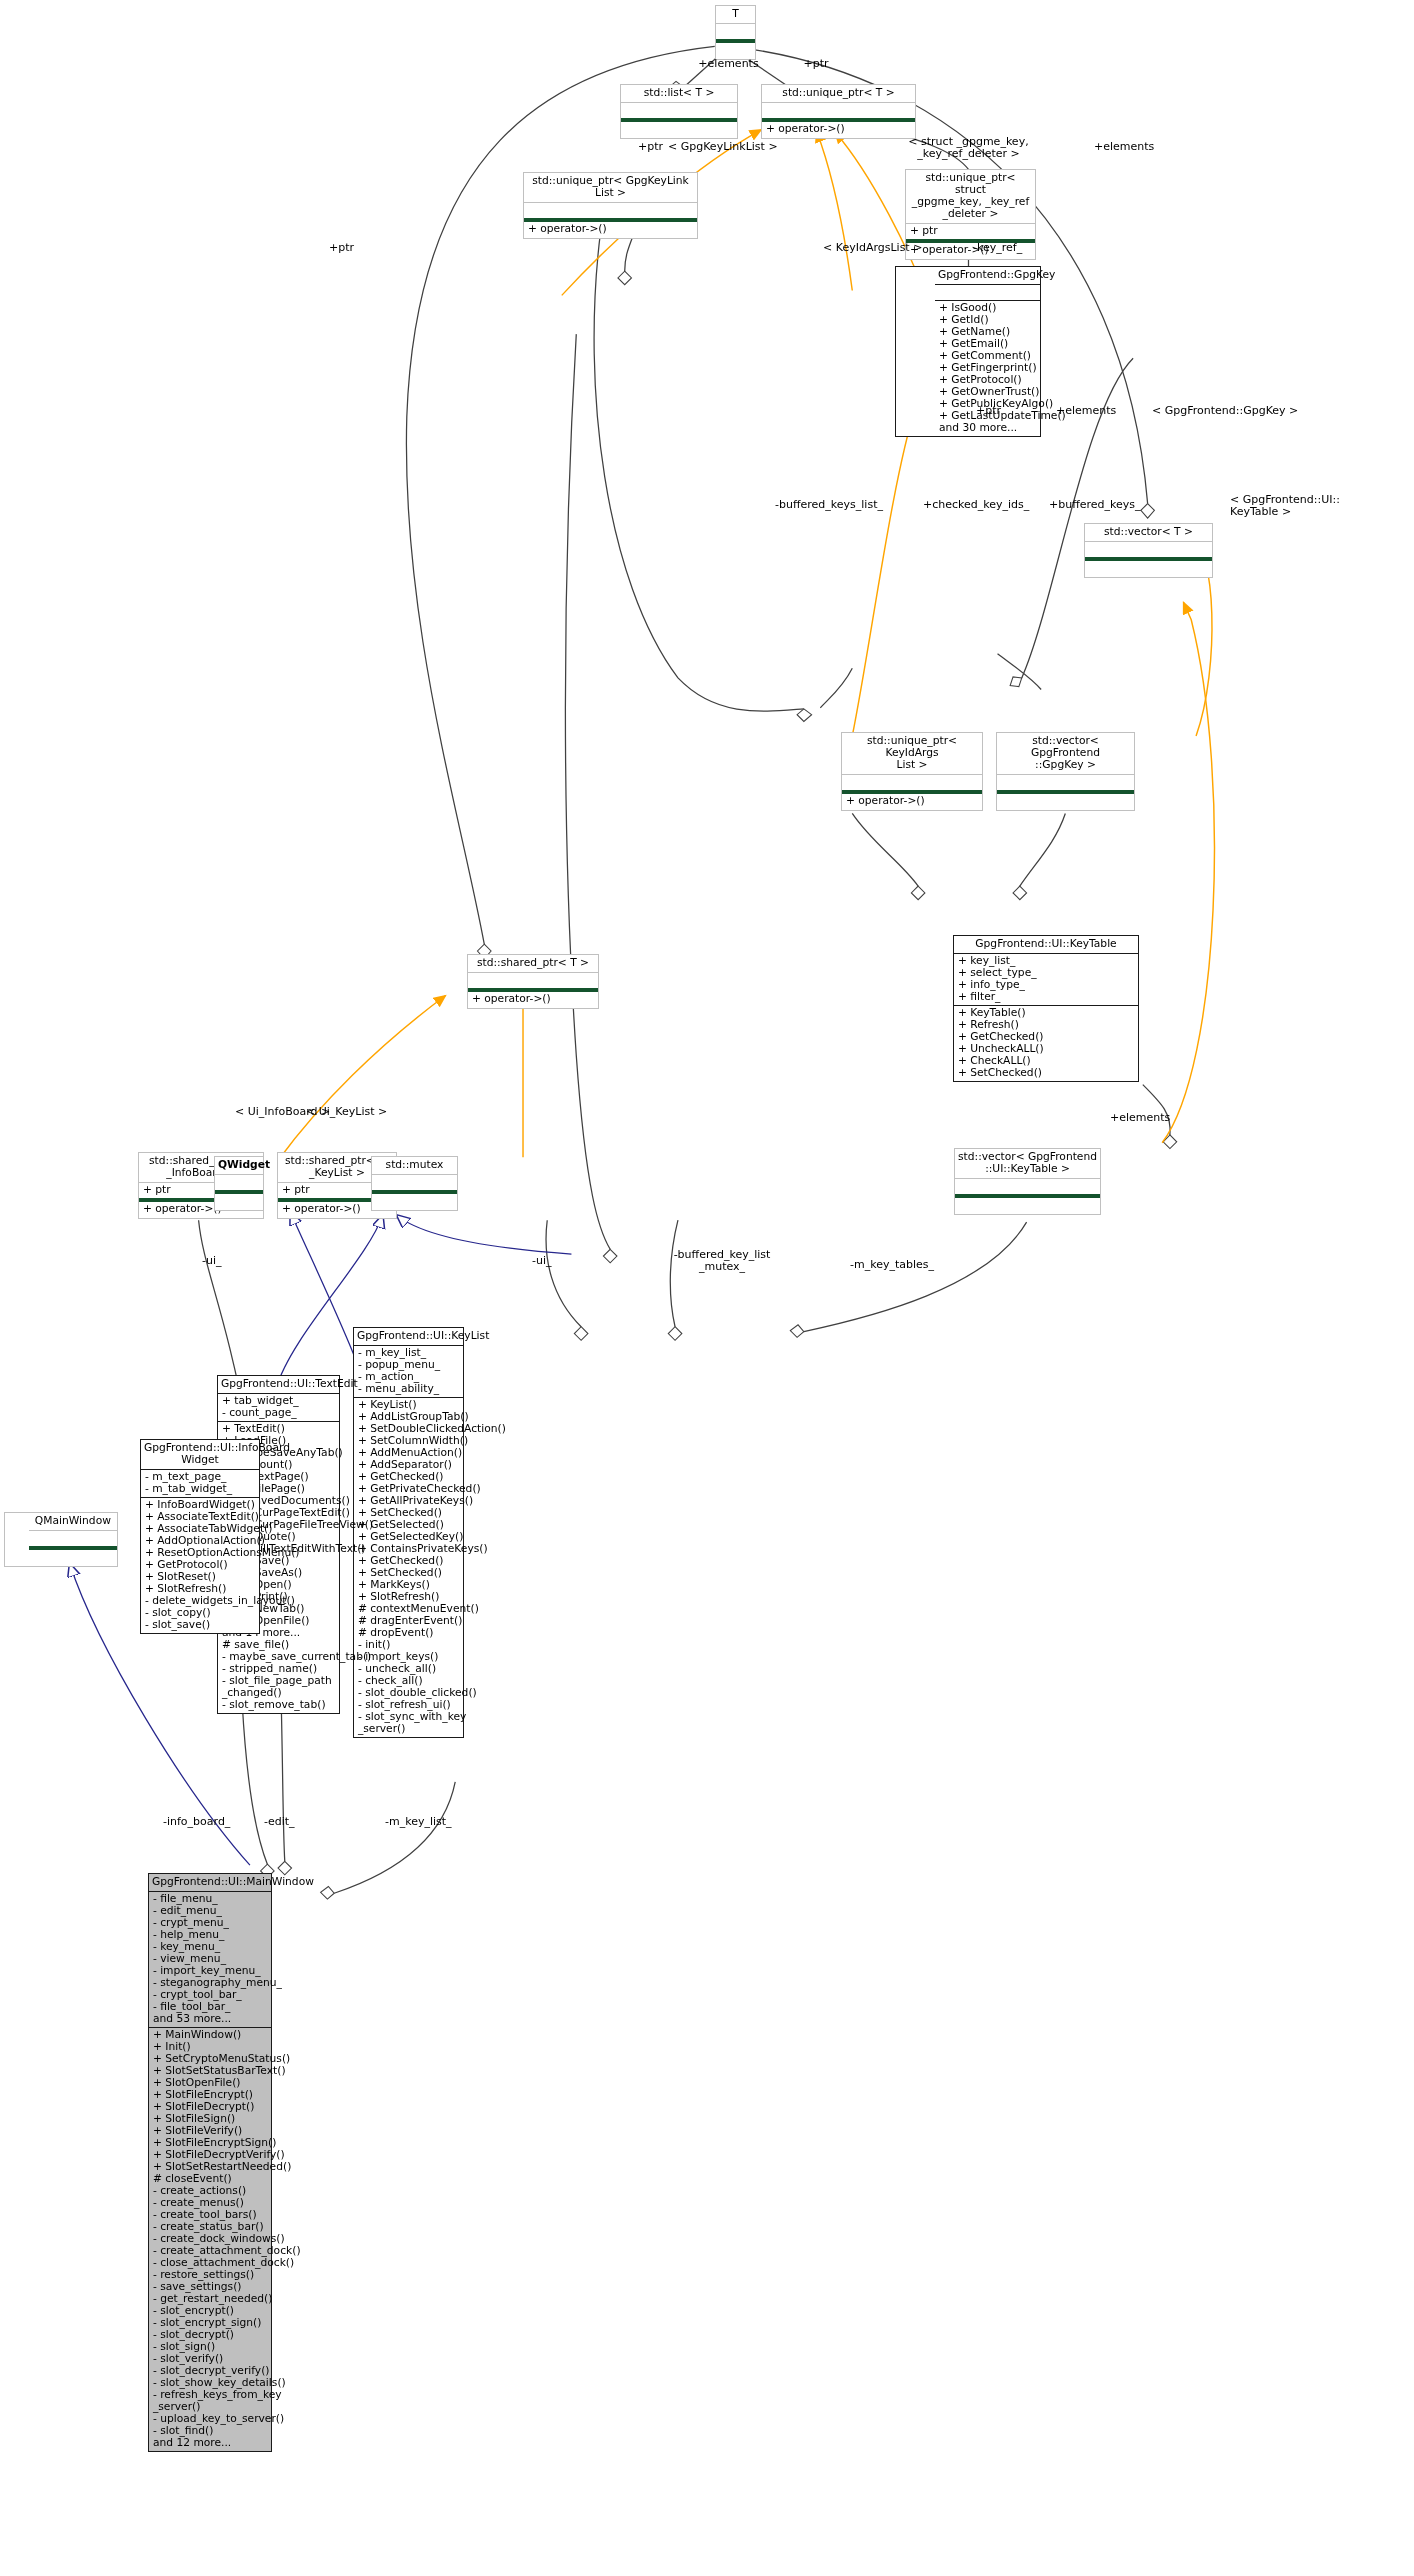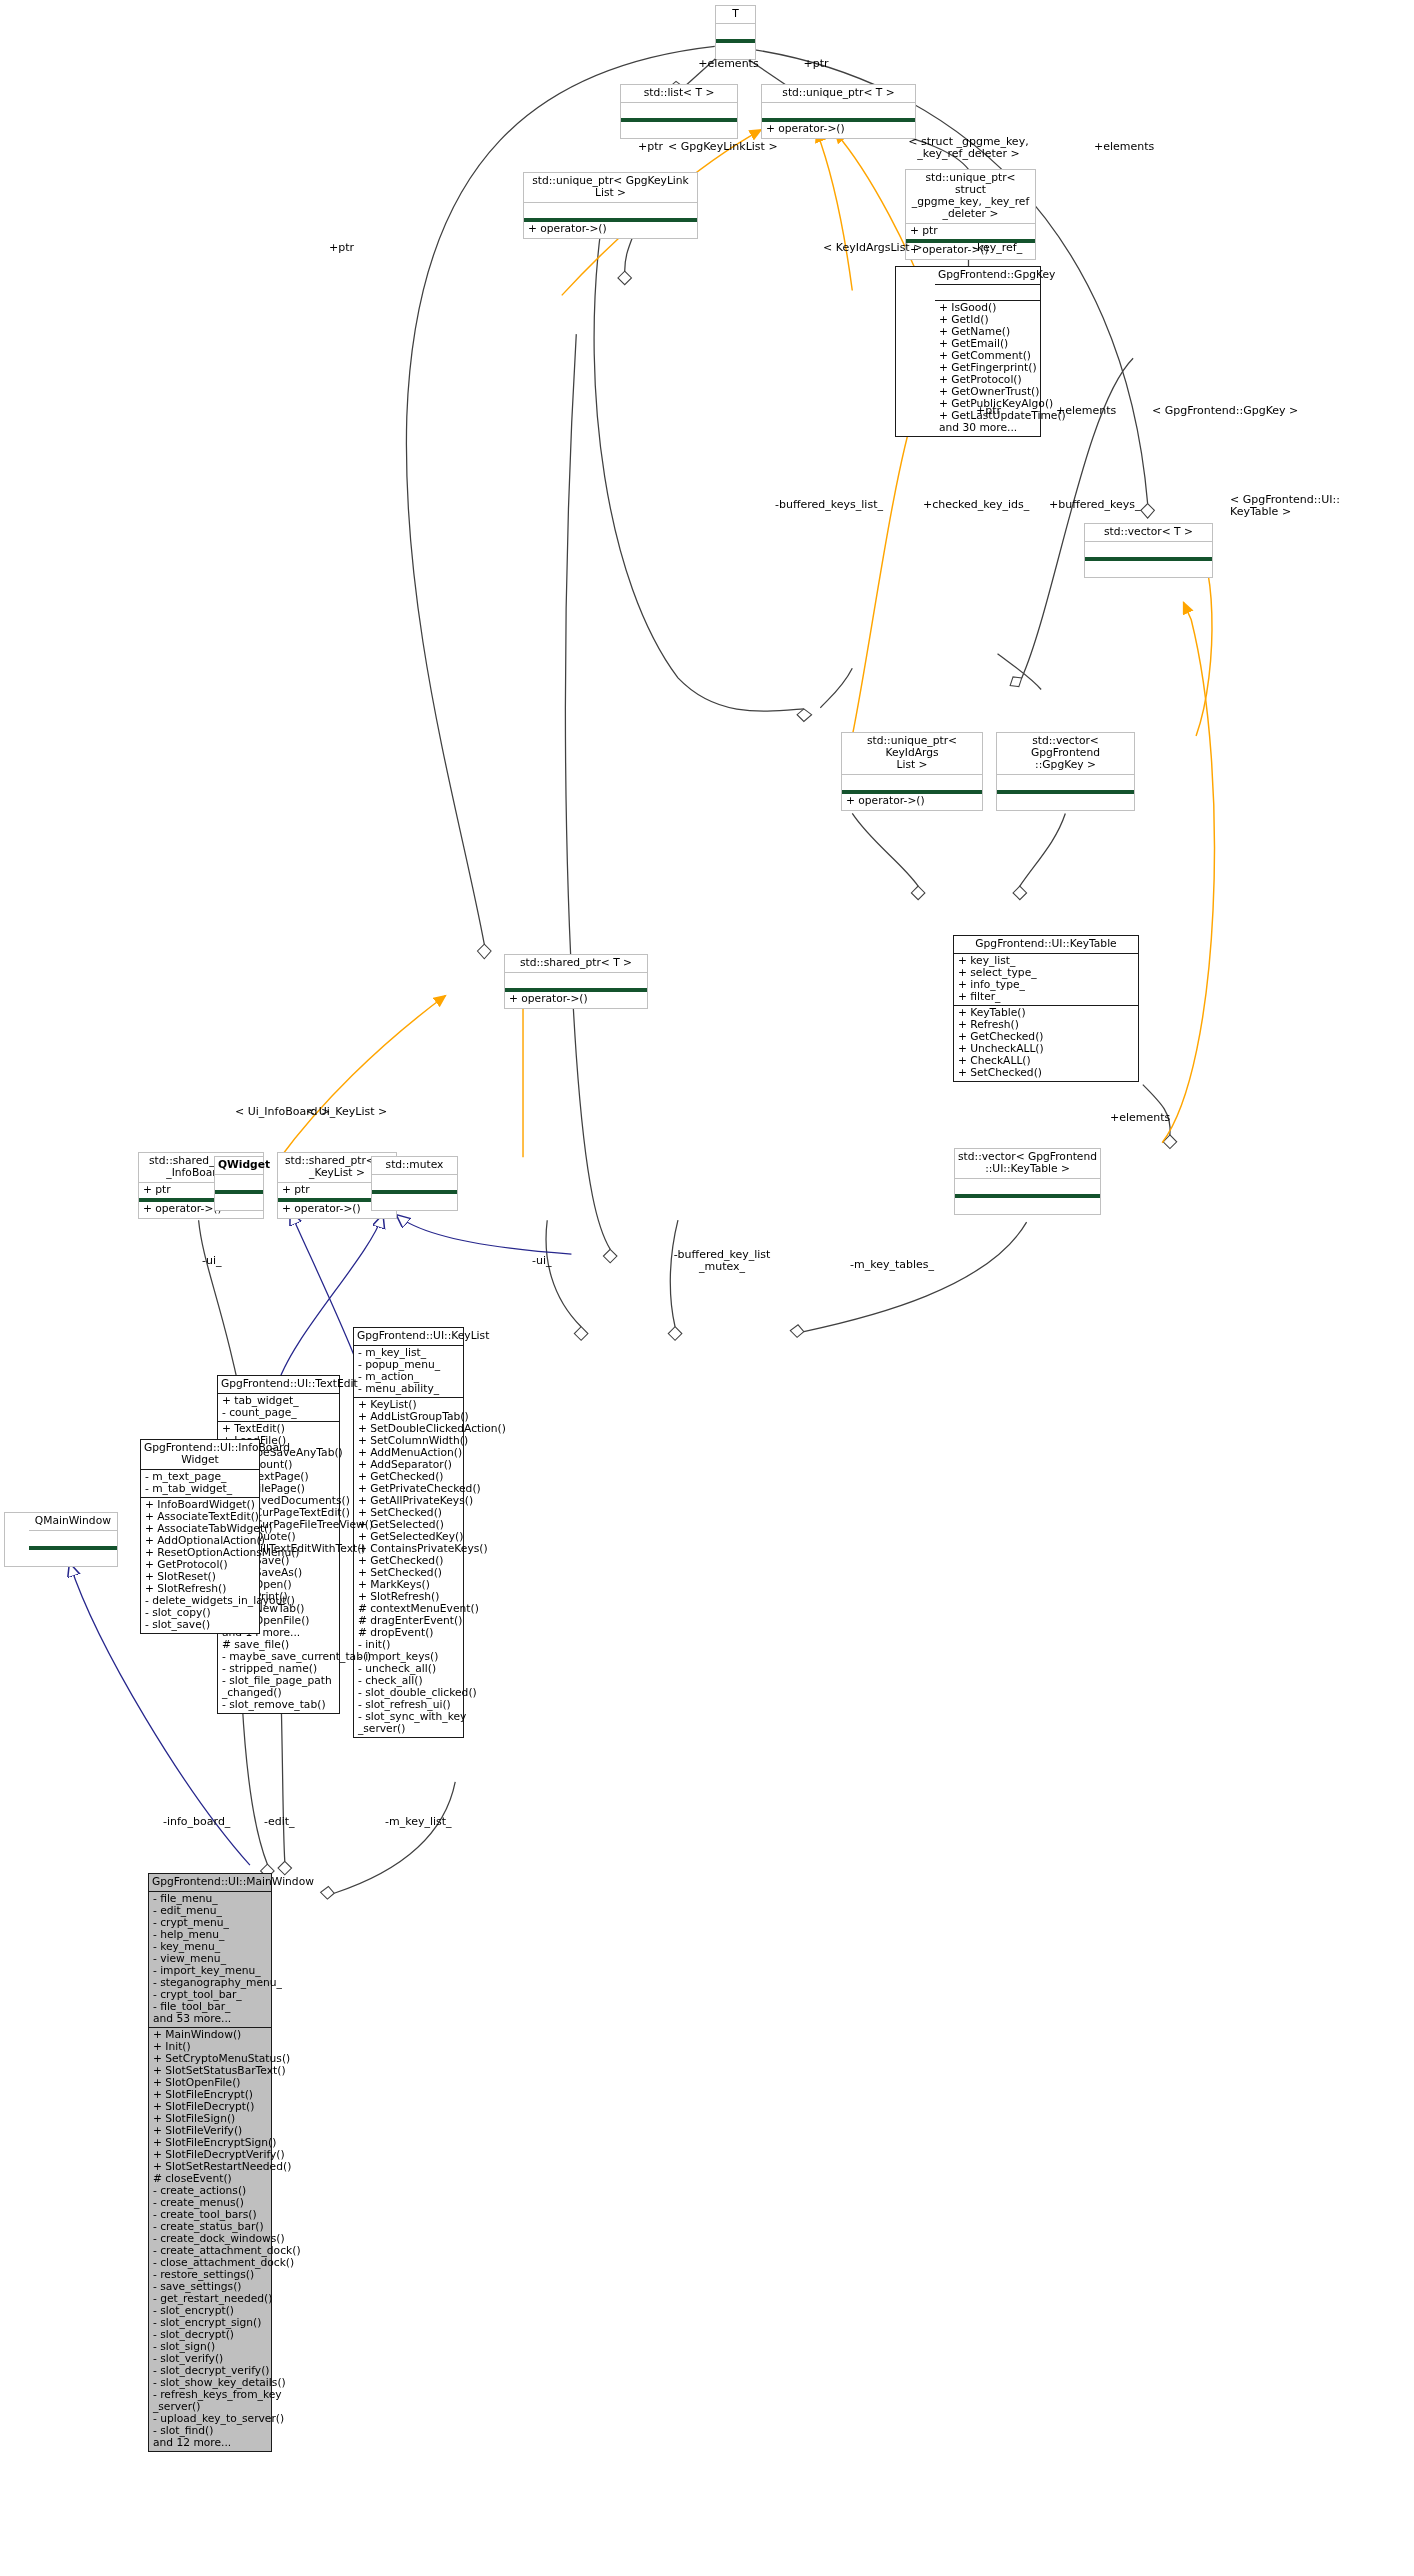--- a/index.html
+++ b/index.html
@@ -271,21 +271,21 @@
     </div>
   </div>
 
   <div class="node" style="left:954px; top:1148px; width:147px;">
     <div class="n-title">std::vector&lt; GpgFrontend
 ::UI::KeyTable &gt;</div>
     <div class="n-attrs"></div>
     <div class="n-ops"></div>
   </div>
 
-  <div class="node" style="left:467px; top:954px; width:144px;margin-left:37px;">
+  <div class="node" style="left:467px; top:954px; width:132px;">
     <div class="n-title">std::shared_ptr&lt; T &gt;</div>
     <div class="n-attrs"></div>
     <div class="n-ops">
       <div>+ operator-&gt;()</div>
     </div>
   </div>
 
   <div class="node" style="left:138px; top:1152px; width:126px;">
     <div class="n-title">std::shared_ptr&lt; Ui
 _InfoBoard &gt;</div>

